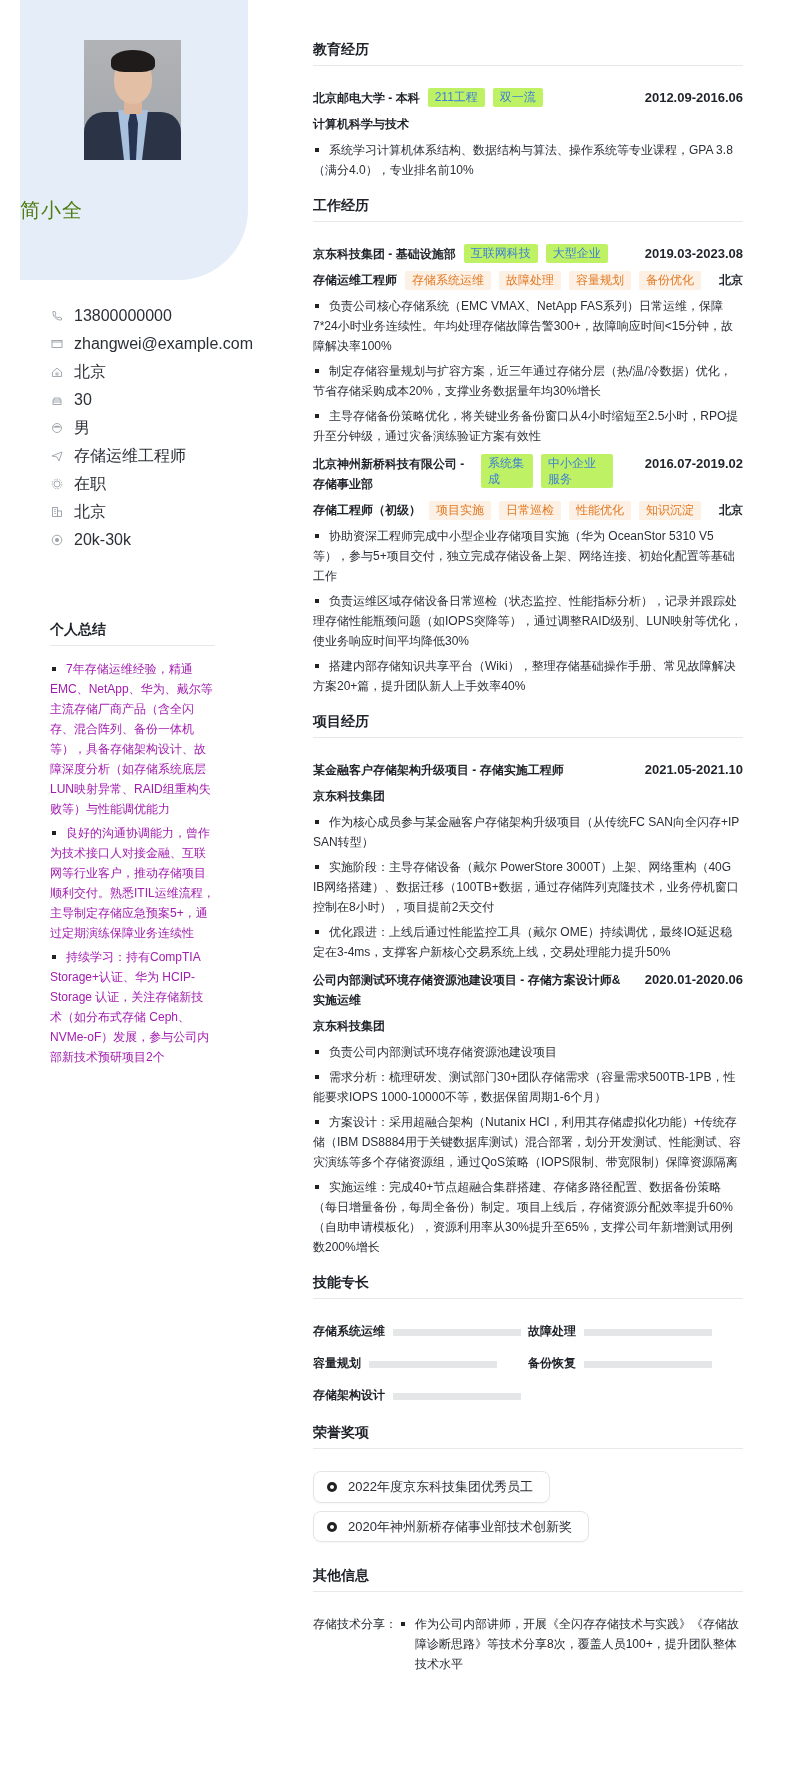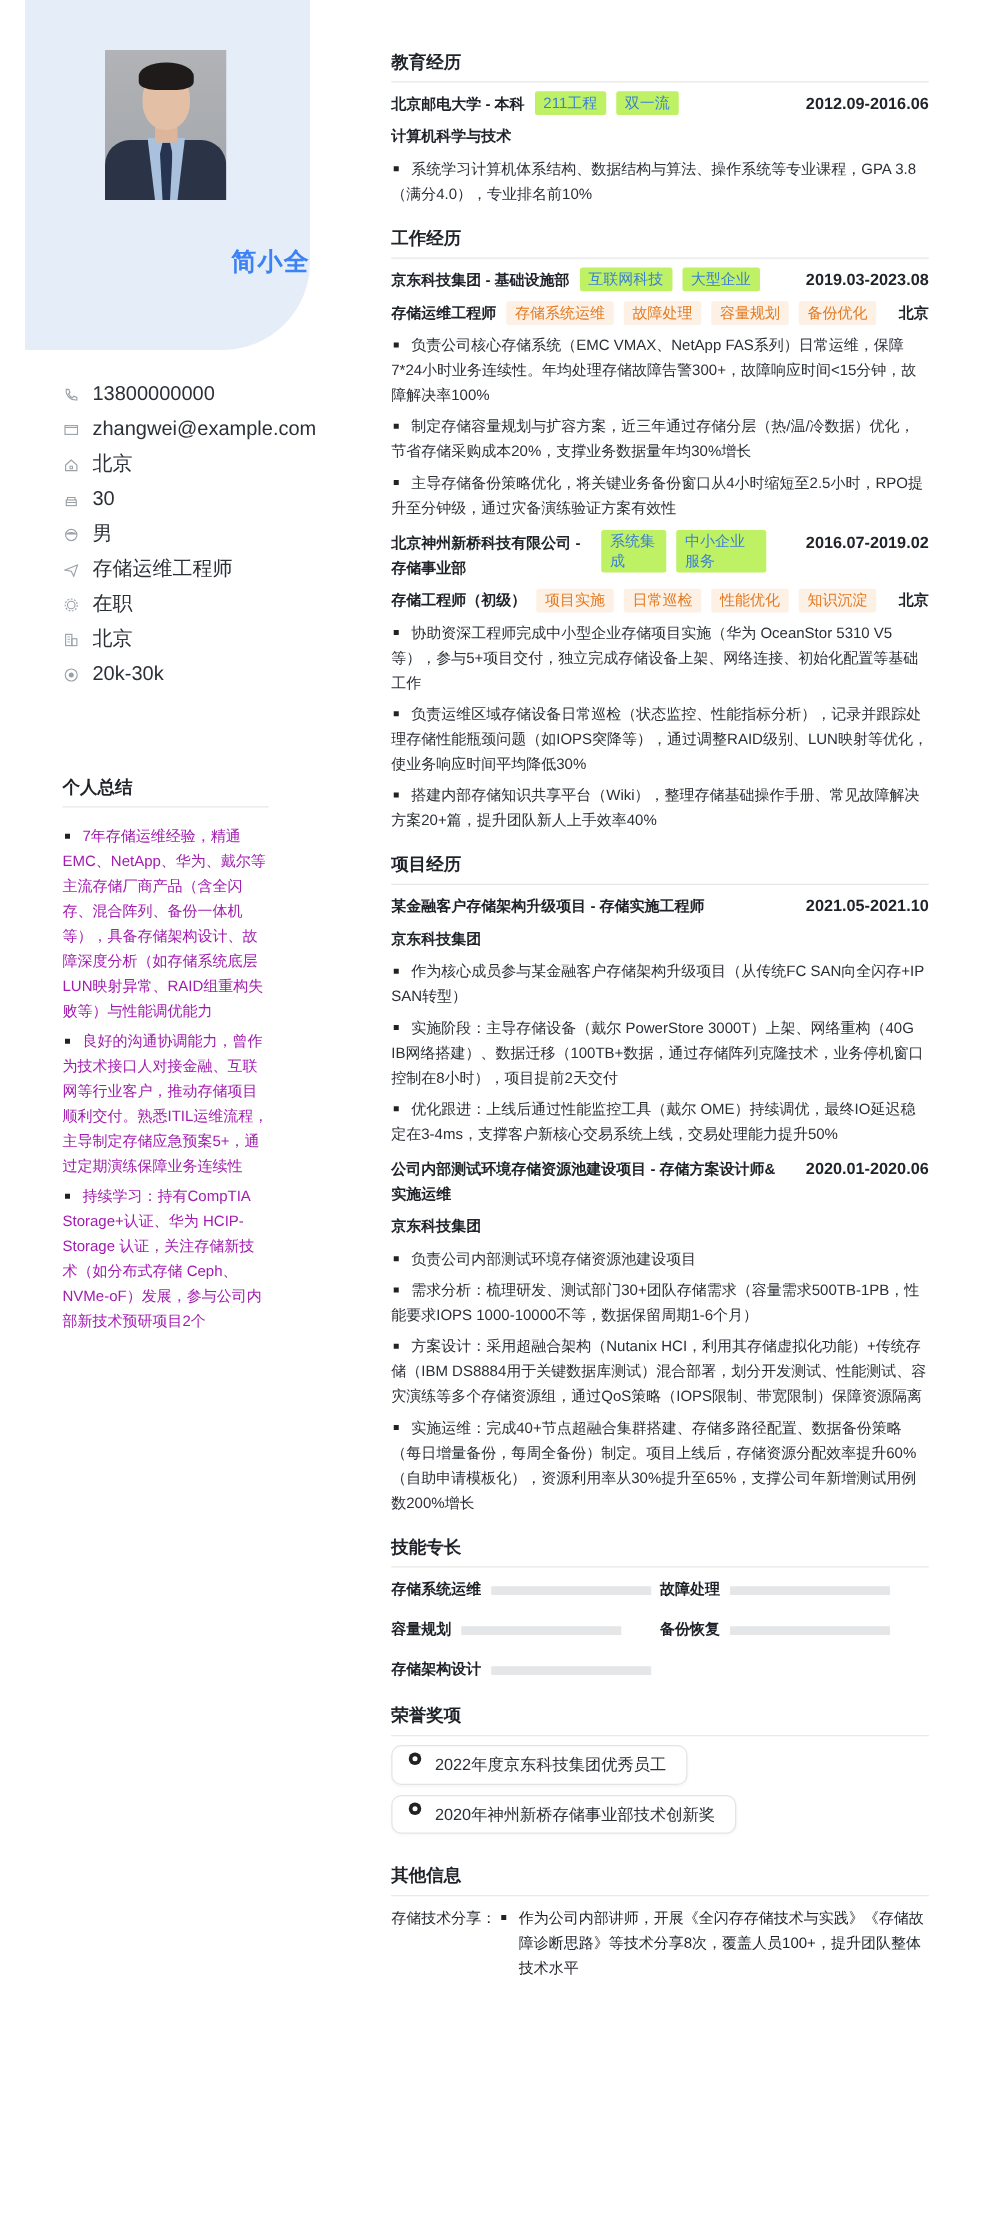--- a/index.html
+++ b/index.html
@@ -41,58 +41,58 @@
   }
   .photo .shirt {
     position: absolute; left: 34px; top: 70px; width: 30px; height: 50px;
     background: #a9c1dd; clip-path: polygon(0 0, 100% 0, 80% 100%, 20% 100%);
   }
   .photo .tie {
     position: absolute; left: 44px; top: 74px; width: 10px; height: 46px; background: #263452;
     clip-path: polygon(20% 0, 80% 0, 100% 20%, 80% 100%, 20% 100%, 0 20%);
   }
   .name {
-    position: absolute; left: 20px; width: 228px; top: 194px; text-align: right;
-    font-size: 20px; font-weight: bold; color: #3b82f6; letter-spacing: 1px;
+    position: absolute; left: 20px; width: 228px; top: 194px; text-align: left;
+    font-size: 20px; font-weight: normal; color: #4d7c0f; letter-spacing: 1px;
   }
   .contacts { position: absolute; left: 50px; top: 302px; }
   .contact { display: flex; align-items: center; height: 28px; font-size: 16px; color: #2b2f36; }
   .contact .ic { width: 14px; height: 14px; margin-right: 10px; color: #9aa0a8; display: inline-flex; align-items: center; justify-content: center; }
   .contact svg { width: 12px; height: 12px; }
   .summary { position: absolute; left: 50px; top: 618px; width: 165px; }
   .sec-title {
     font-size: 14px; font-weight: bold; color: #1f2329; padding-bottom: 4px;
     border-bottom: 1px solid #e8e8e8; margin-bottom: 13px;
   }
   .summary ul { list-style: none; }
   .summary li { font-size: 12px; line-height: 20px; color: #a21caf; margin-bottom: 4px; }
   .bullet-dot { display: inline-block; width: 4px; height: 4px; background: #222; margin: 0 10px 2px 2px; vertical-align: middle; }
   .right { position: absolute; left: 313px; top: 38px; width: 430px; }
   .section { margin-bottom: 14px; }
-  .right .sec-title { margin-bottom: 7px; }
+  .right .sec-title { margin-bottom: 22px; }
   .row-head { display: flex; align-items: flex-start; justify-content: space-between; font-weight: bold; font-size: 12px; line-height: 20px; }
   .row-head .l { display: flex; align-items: flex-start; flex-wrap: nowrap; }
   .tag {
     display: inline-block; font-weight: normal; font-size: 12px; line-height: 17px;
     padding: 1px 7px; margin-left: 8px; border-radius: 2px;
   }
   .tag.blue { background: #bef264; color: #3c7fd6; }
   .tag.orange { background: #fdf0e4; color: #e27a23; }
   .date { font-weight: bold; white-space: nowrap; font-size: 13px; }
   .sub { font-weight: bold; font-size: 12px; margin-top: 6px; line-height: 20px; display: flex; justify-content: space-between; align-items: center; }
   .sub .l { display: flex; align-items: center; }
   .sub .l .tag:first-child { margin-left: 14px; }
   ul.bul { list-style: none; margin-top: 6px; }
   ul.bul li { font-size: 12px; line-height: 20px; color: #2b2f36; margin-bottom: 5px; }
   .entry { margin-bottom: 8px; }
   .skills { display: grid; grid-template-columns: 1fr 1fr; row-gap: 10px; column-gap: 0; }
   .skill { display: flex; align-items: center; font-weight: bold; font-size: 12px; height: 22px; }
   .skill .bar { height: 7px; background: #e5e6e8; margin-left: 8px; }
   .honor {
-    display: inline-flex; border: 1px solid #e2e4e8; border-radius: 8px;
+    display: inline-flex; align-items: center; border: 1px solid #e2e4e8; border-radius: 8px;
     padding: 4px 16px 4px 12px; font-size: 13px; margin-bottom: 8px; color: #2b2f36;
     box-shadow: 0 1px 2px rgba(0,0,0,0.04);
   }
   .honor .ic { width: 12px; height: 12px; margin-right: 10px; }
   .other { display: flex; font-size: 12px; line-height: 20px; }
   .other .k { font-weight: normal; white-space: nowrap; }
   .other .v { display: flex; }
   .other .v .bullet-dot { margin-top: 8px; margin-left: 4px; flex-shrink: 0; }
 </style>
 </head>

